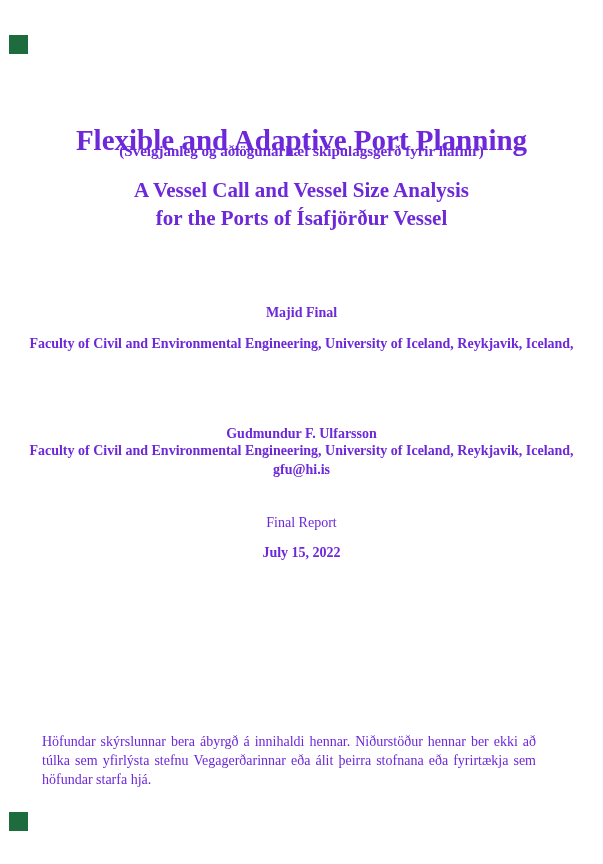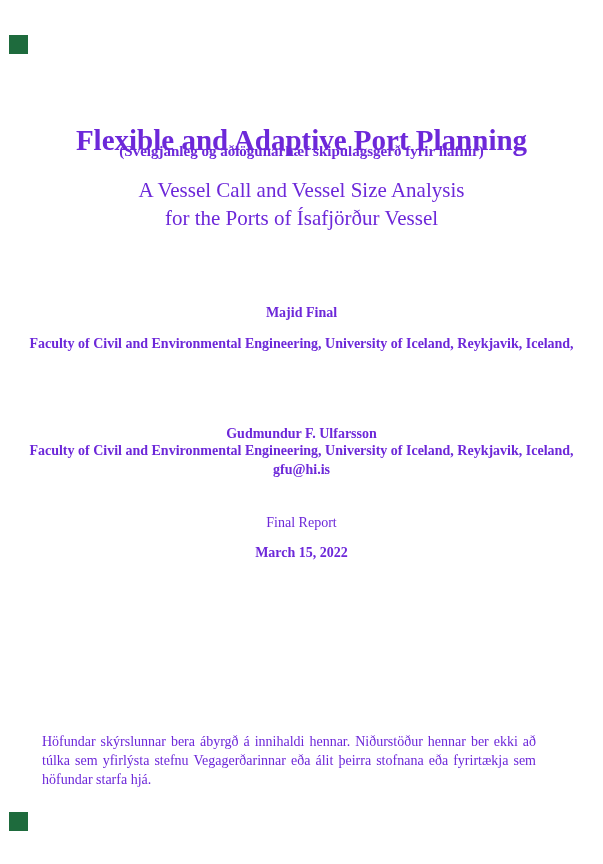--- a/index.html
+++ b/index.html
@@ -39,21 +39,21 @@
   }
   .doc-subtitle {
     top: 141px;
     font-size: 15px;
     font-weight: bold;
     line-height: 21px;
   }
   .doc-heading {
     top: 176px;
     font-size: 21px;
-    font-weight: normal;
+    font-weight: bold;
     line-height: 28px;
   }
   .author-name {
     font-size: 14px;
     font-weight: bold;
     line-height: 19px;
   }
   .author1-name { top: 303px; }
   .author2-name { top: 424px; }
   .affiliation {
@@ -108,19 +108,19 @@
 
   <div class="abs author-name author2-name">Gudmundur F. Ulfarsson</div>
 
   <div class="abs affiliation affil2">
     <div>Faculty of Civil and Environmental Engineering, University of Iceland, Reykjavik, Iceland,</div>
     <div>gfu@hi.is</div>
   </div>
 
   <div class="abs report-type">Final Report</div>
 
-  <div class="abs report-date">March 15, 2022</div>
+  <div class="abs report-date">July 15, 2022</div>
 
   <p class="disclaimer">Höfundar skýrslunnar bera ábyrgð á innihaldi hennar. Niðurstöður hennar ber ekki að túlka sem yfirlýsta stefnu Vegagerðarinnar eða álit þeirra stofnana eða fyrirtækja sem höfundar starfa hjá.</p>
 
   <div class="logo-square bottom" style="background: rgb(30, 107, 61);"></div>
 
 </div>
 
 </body></html>

